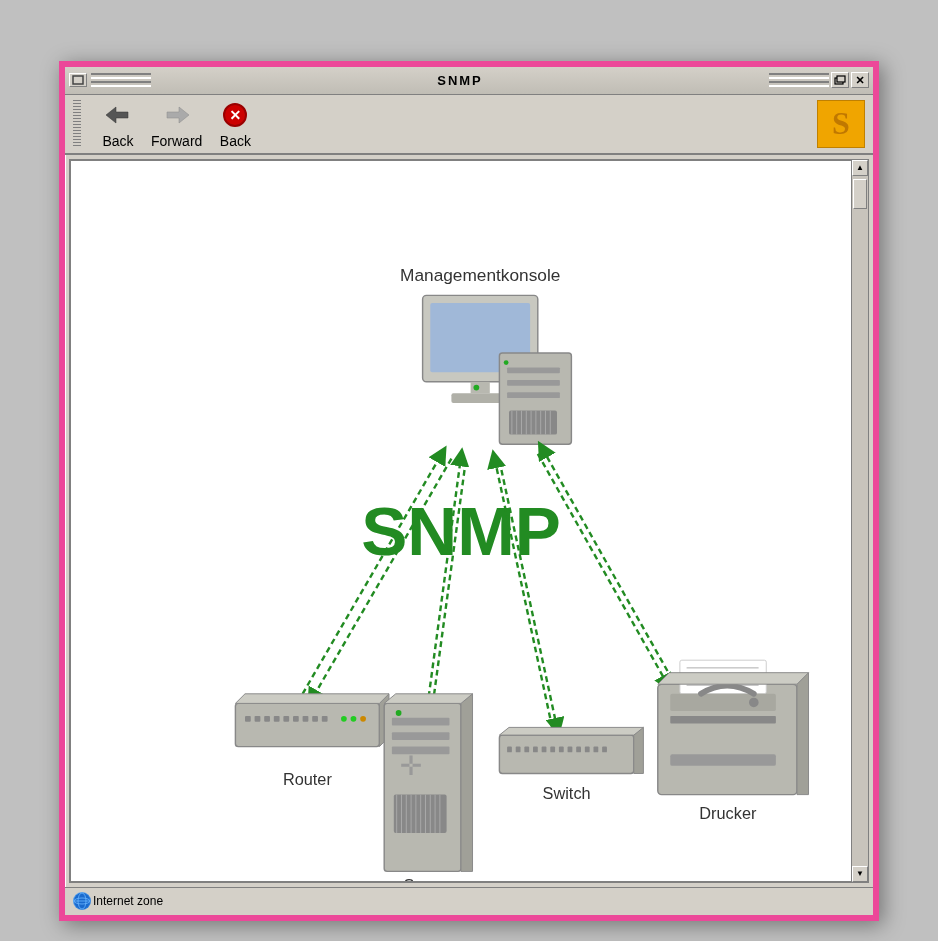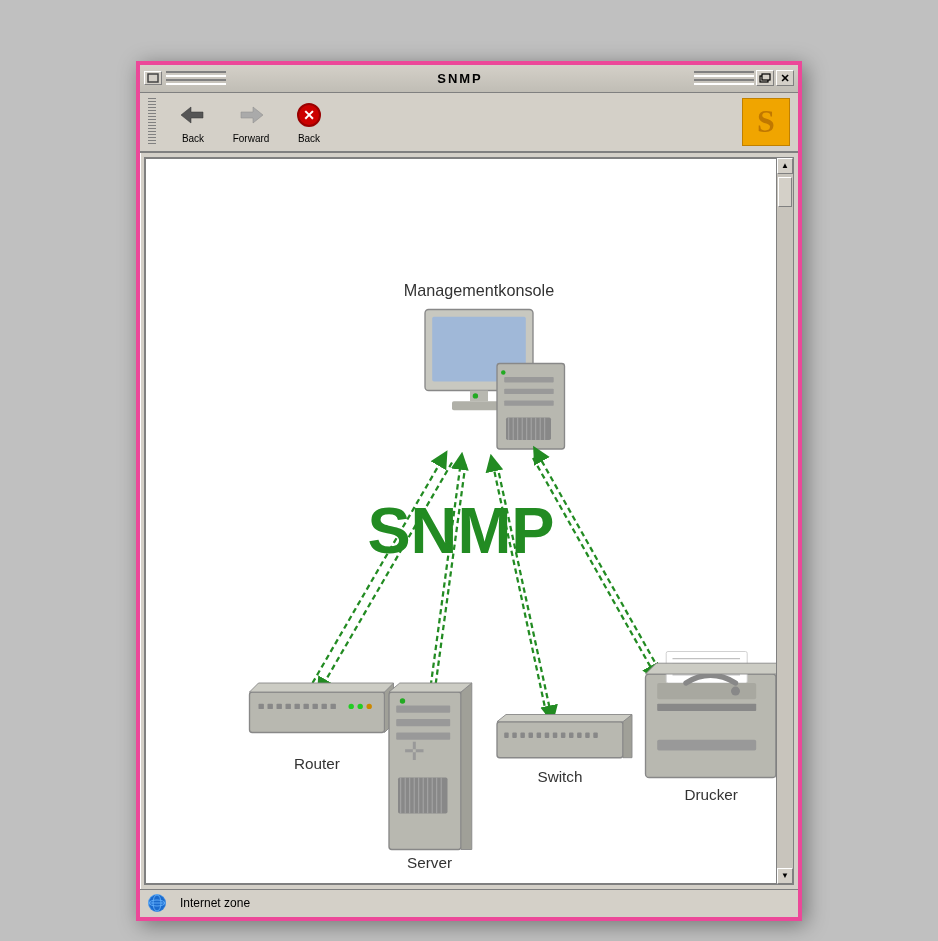--- a/index.html
+++ b/index.html
@@ -7,24 +7,24 @@
       background: #c0c0c0;
       display: flex;
       justify-content: center;
       align-items: center;
       width: 938px;
       height: 941px;
       font-family: Arial, sans-serif;
     }
 
     .window {
-      width: 666px;
+      width: 820px;
       height: 860px;
       background: #d4d0c8;
-      border: 4px solid #ec4899;
+      border: 6px solid #ec4899;
       box-shadow: 4px 4px 20px rgba(0,0,0,0.4), inset 1px 1px 0 #fff;
       display: flex;
       flex-direction: column;
       margin-top: 40px;
     }
 
     .title-bar {
       background: linear-gradient(to bottom, #d4d0c8, #c0bdb5);
       border-bottom: 1px solid #808080;
       display: flex;
@@ -115,21 +115,21 @@
 
     .toolbar-btn .icon-area {
       width: 32px;
       height: 32px;
       display: flex;
       align-items: center;
       justify-content: center;
     }
 
     .toolbar-btn .btn-label {
-      font-size: 10px;
+      font-size: 14px;
       color: #000;
     }
 
     
     .stop-icon-circle {
       width: 24px;
       height: 24px;
       border-radius: 50%;
       background: #cc0000;
       border: 2px solid #990000;
@@ -225,21 +225,21 @@
     }
 
     
     .status-bar {
       height: 28px;
       background: #d4d0c8;
       border-top: 1px solid #808080;
       display: flex;
       align-items: center;
       padding: 0 8px;
-      gap: 14px;
+      gap: 2px;
       font-size: 12px;
     }
 
     .status-globe {
       width: 18px;
       height: 18px;
       border-radius: 50%;
       background: radial-gradient(circle at 35% 35%, #6cb8ff, #1a6acd);
       display: flex;
       align-items: center;

